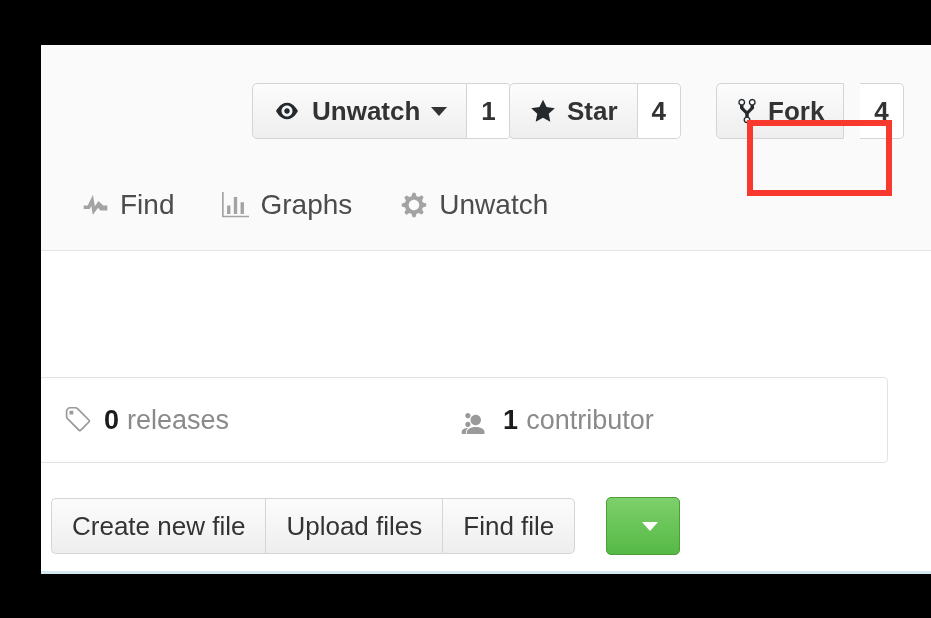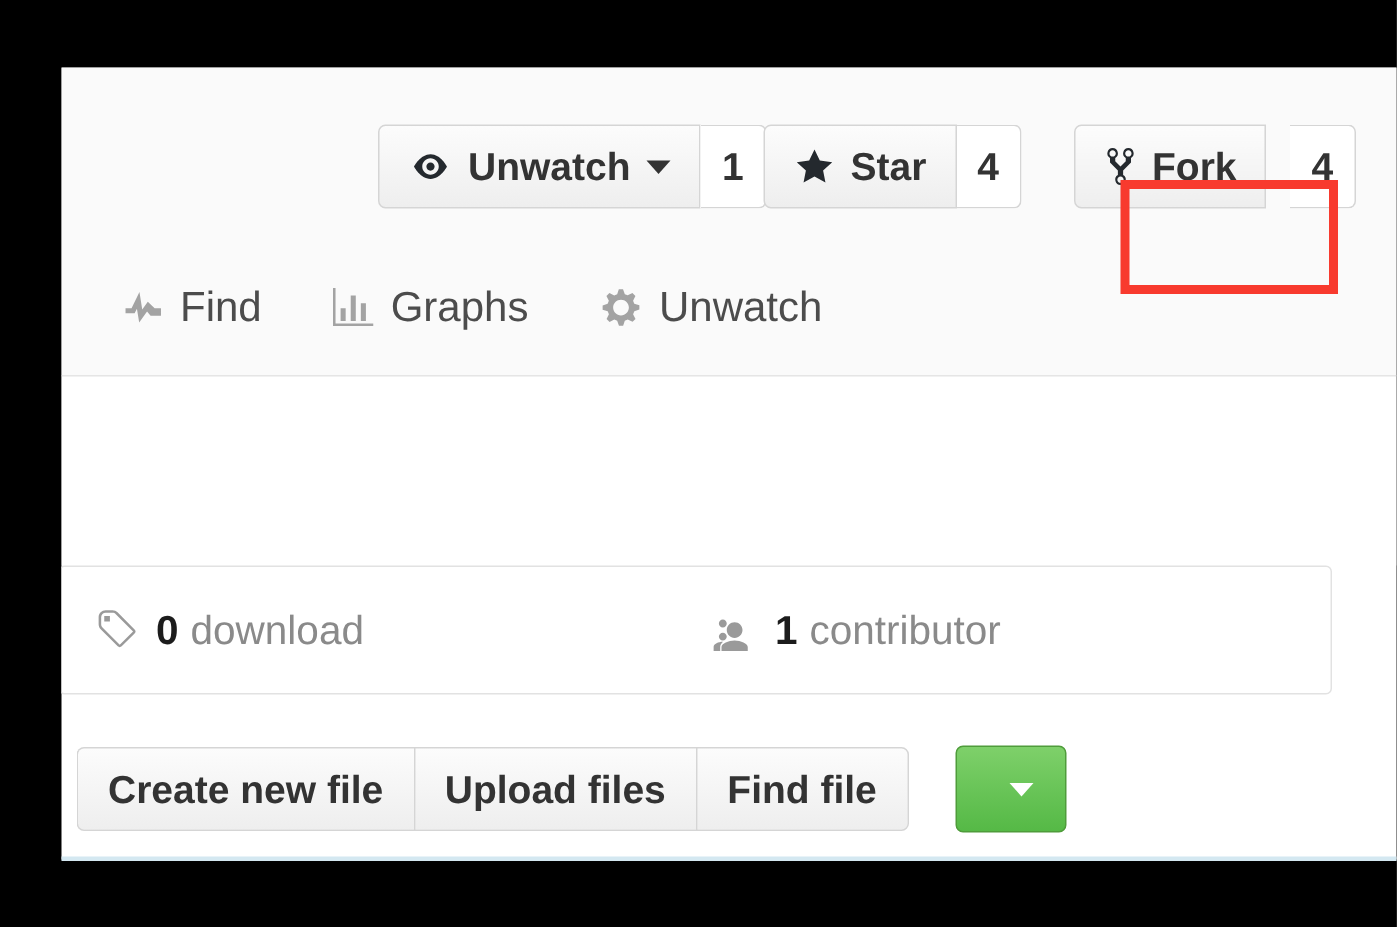--- a/index.html
+++ b/index.html
@@ -200,21 +200,21 @@
   .seg-group {
     display: flex;
   }
   .seg-btn {
     box-sizing: border-box;
     height: 56px;
     padding: 0 20px;
     display: flex;
     align-items: center;
     font-size: 26px;
-    font-weight: bold;
+    font-weight: normal;
     color: #333333;
     background-image: linear-gradient(#fcfcfc, #eeeeee);
     border: 1px solid #d5d5d5;
     border-right-width: 0;
     white-space: nowrap;
     cursor: pointer;
     user-select: none;
   }
   .seg-btn:first-child { border-radius: 5px 0 0 5px; }
   .seg-btn:last-child  { border-radius: 0 5px 5px 0; border-right-width: 1px; }
@@ -346,21 +346,21 @@
 
     <div class="overview-box">
 
       <div class="overview-item" id="releases-item">
         <span class="glyph">
           <svg width="30" height="30" viewBox="0 0 14 16" aria-hidden="true">
             <path fill="#9a9a9a" d="M7.73 1.73C7.26 1.26 6.62 1 5.96 1H3.5C2.13 1 1 2.13 1 3.5v2.47c0 .66.27 1.3.73 1.77l6.06 6.06c.39.39 1.02.39 1.41 0l4.59-4.59a.996.996 0 0 0 0-1.41L7.73 1.73zM2.38 7.09c-.31-.3-.47-.7-.47-1.13V3.5c0-.88.72-1.59 1.59-1.59h2.47c.42 0 .83.16 1.13.47l6.14 6.13-4.73 4.73-6.13-6.15zM3.01 3h2v2H3V3h.01z"></path>
           </svg>
         </span>
         <span class="num">0</span>
-        <span>download</span>
+        <span>releases</span>
       </div>
 
       <div class="overview-item" id="contributors-item">
         <span class="glyph">
           <svg width="34" height="28" viewBox="0 0 16 16" aria-hidden="true">
             <path fill="#9a9a9a" d="M9 11c1.66 0 3-1.34 3-3S10.66 5 9 5 6 6.34 6 8s1.34 3 3 3zm-4.5 1c-.83 0-1.5-.67-1.5-1.5S3.67 9 4.5 9 6 9.67 6 10.5 5.33 12 4.5 12zM4.5 4C5.33 4 6 4.67 6 5.5S5.33 7 4.5 7 3 6.33 3 5.5 3.67 4 4.5 4zM9 12c-2.33 0-5 1.17-5 2.5V16h10v-1.5C14 13.17 11.33 12 9 12zM4.5 12.5c-1.66 0-3.5.84-3.5 1.88V16h2.5v-1.5c0-.72.42-1.42 1.09-1.98-.03 0-.06-.02-.09-.02z"></path>
           </svg>
         </span>
         <span class="num">1</span>
         <span>contributor</span>

